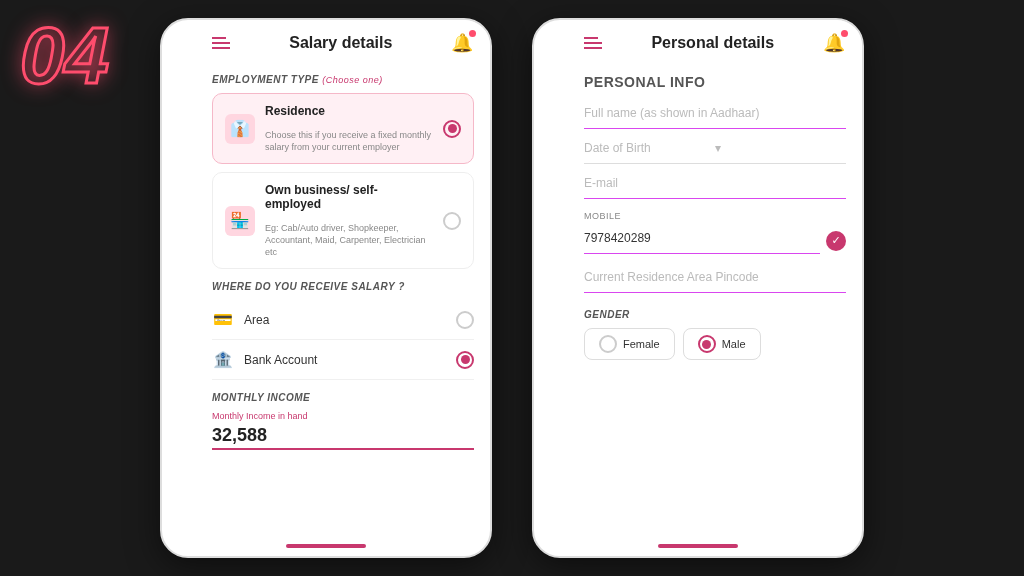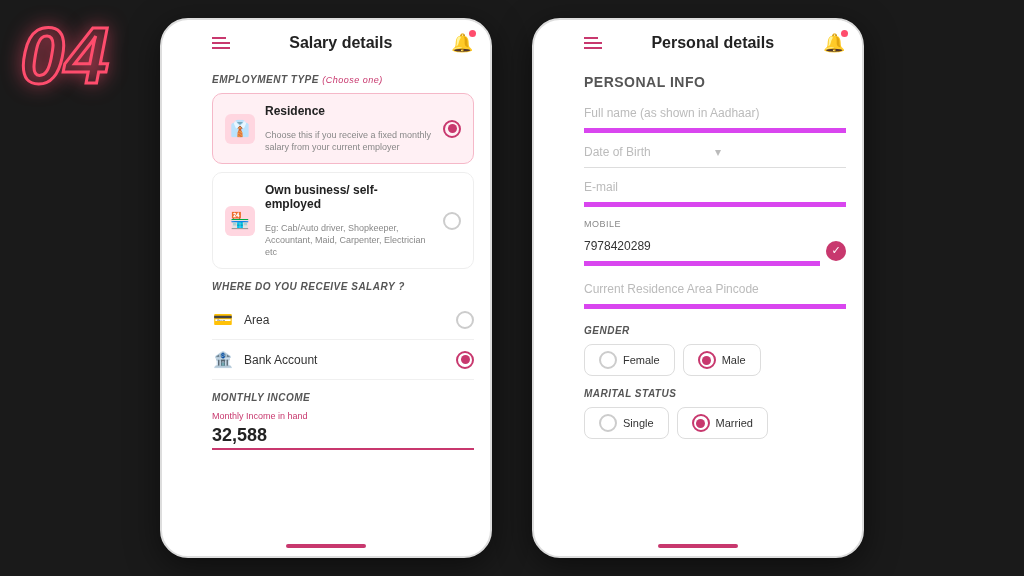--- a/index.html
+++ b/index.html
@@ -245,21 +245,21 @@
       font-size: 14px;
       font-weight: 700;
       color: #555;
       letter-spacing: 0.5px;
       margin: 12px 0 8px 0;
     }
 
     .input-field {
       width: 100%;
       border: none;
-      border-bottom: 5px solid #d946ef;
+      border-bottom: 1px solid #d946ef;
       padding: 8px 0;
       font-size: 12px;
       color: #333;
       outline: none;
       margin-bottom: 4px;
       background: transparent;
     }
     .input-field::placeholder { color: #bbb; }
 
     .field-row {
@@ -474,33 +474,18 @@
           <div class="gender-btn">
             <div class="radio-outer checked">
               <div class="radio-inner"></div>
             </div>
             <span>Male</span>
           </div>
         </div>
       </div>
 
       
-      <div class="marital-section">
-        <div class="section-label">MARITAL STATUS</div>
-        <div class="marital-buttons">
-          <div class="marital-btn">
-            <div class="radio-outer"></div>
-            <span>Single</span>
-          </div>
-          <div class="marital-btn">
-            <div class="radio-outer checked">
-              <div class="radio-inner"></div>
-            </div>
-            <span>Married</span>
-          </div>
-        </div>
-      </div>
     </div>
 
     <div class="phone-bottom-bar"></div>
   </div>
 
 </div>
 
 </body></html>

